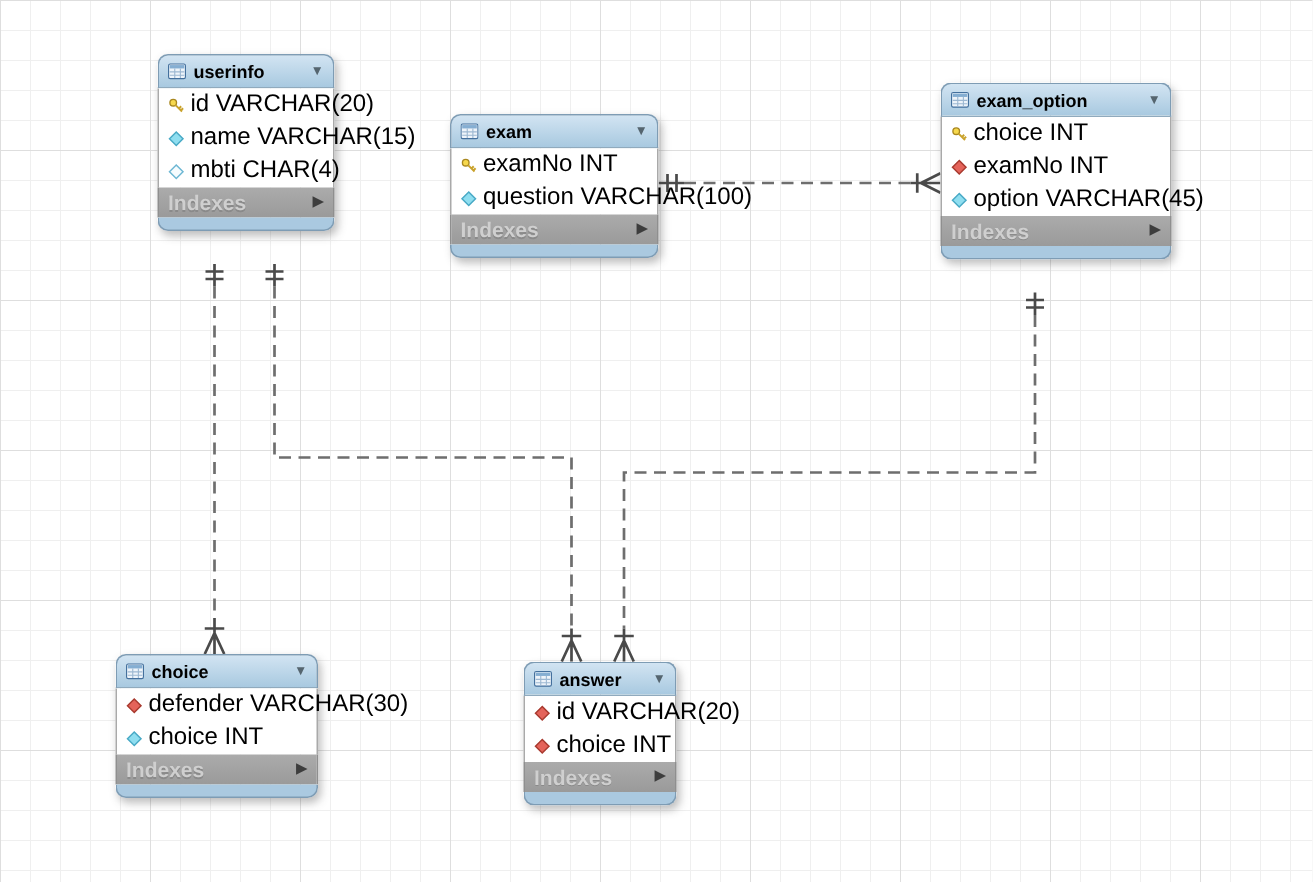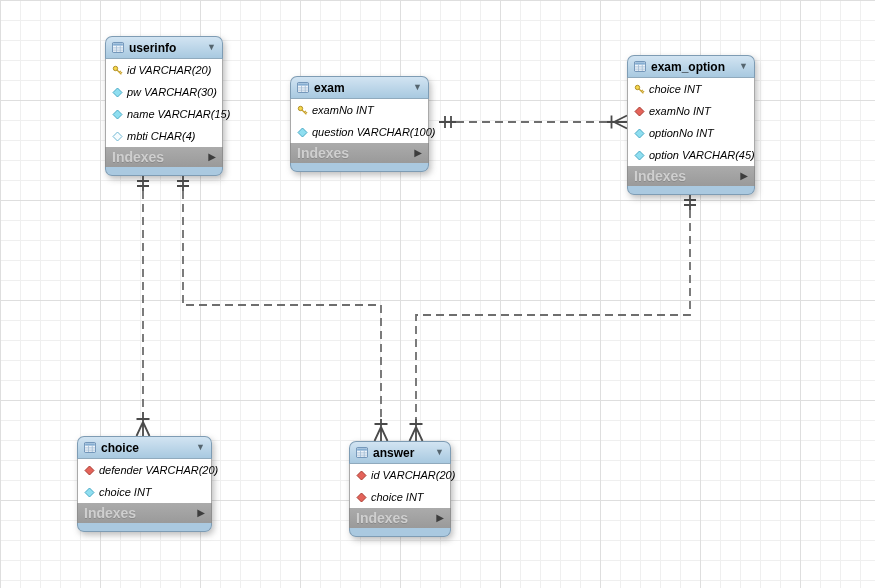--- a/index.html
+++ b/index.html
@@ -26,37 +26,37 @@
   .t-header{
     height:23px;display:flex;align-items:center;gap:5px;padding:0 6px;
     background:linear-gradient(#d2e4f2,#a8c9e0);
     border:1px solid #7e9cb4;border-bottom:1px solid #90aabd;
     border-radius:7px 7px 0 0;box-sizing:border-box;
   }
   .t-title{flex:1;font-size:12px;font-weight:bold;color:#000;white-space:nowrap;}
   .t-caret{font-size:9px;color:#55656f;line-height:1;}
   .t-body{background:#fff;border-left:1px solid #a9a9a9;border-right:1px solid #a9a9a9;}
   .t-row{height:22px;display:flex;align-items:center;gap:4px;padding:0 5px;box-sizing:border-box;}
-  .t-row .clabel{font-size:11px;color:#000;white-space:nowrap;font-style:italic;}
+  .t-row .clabel{font-size:16px;color:#000;white-space:nowrap;}
   .cicon{display:flex;align-items:center;width:12px;justify-content:center;flex:0 0 12px;}
   .t-indexes{
     height:20px;display:flex;align-items:center;padding:0 6px;box-sizing:border-box;
     background:linear-gradient(#ababab,#9a9a9a);
     border-left:1px solid #8f8f8f;border-right:1px solid #8f8f8f;
   }
   .t-indexes .ilabel{flex:1;font-size:14px;font-weight:bold;color:#cfcfcf;text-shadow:0 1px 0 #8a8a8a;}
   .t-indexes .iarrow{font-size:10px;color:#3d3d3d;line-height:1;}
   .t-footer{
     height:9px;background:#aac9e0;
     border:1px solid #7e9cb4;border-top:none;
     border-radius:0 0 7px 7px;box-sizing:border-box;
   }
   .pos-userinfo{left:105px;top:36px;width:118px;}
-  .pos-exam{left:290px;top:76px;width:139px;}
-  .pos-exam_option{left:627px;top:55px;width:128px;}
+  .pos-exam{left:300px;top:76px;width:139px;}
+  .pos-exam_option{left:627px;top:55px;width:154px;}
   .pos-answer{left:77px;top:436px;width:135px;}
   .pos-mission{left:349px;top:441px;width:102px;}
 </style>
 </head>
 <body>
 
 <div class="canvas">
 
   <svg class="rel-layer" viewBox="0 0 875 588">
     <g>
@@ -102,28 +102,20 @@
             </svg>
           </span>
         <span class="clabel">id VARCHAR(20)</span>
       </div>
       <div class="t-row">
         <span class="cicon">
             <svg width="11" height="11" viewBox="0 0 11 11">
               <path d="M5.5 1 L10 5.5 L5.5 10 L1 5.5 Z" fill="#8fdef0" stroke="#49aac6"></path>
             </svg>
           </span>
-        <span class="clabel">pw VARCHAR(30)</span>
-      </div>
-      <div class="t-row">
-        <span class="cicon">
-            <svg width="11" height="11" viewBox="0 0 11 11">
-              <path d="M5.5 1 L10 5.5 L5.5 10 L1 5.5 Z" fill="#8fdef0" stroke="#49aac6"></path>
-            </svg>
-          </span>
         <span class="clabel">name VARCHAR(15)</span>
       </div>
       <div class="t-row">
         <span class="cicon">
             <svg width="11" height="11" viewBox="0 0 11 11">
               <path d="M5.5 1 L10 5.5 L5.5 10 L1 5.5 Z" fill="#f6fcfe" stroke="#6fb8d4"></path>
             </svg>
           </span>
         <span class="clabel">mbti CHAR(4)</span>
       </div>
@@ -202,28 +194,20 @@
             </svg>
           </span>
         <span class="clabel">examNo INT</span>
       </div>
       <div class="t-row">
         <span class="cicon">
             <svg width="11" height="11" viewBox="0 0 11 11">
               <path d="M5.5 1 L10 5.5 L5.5 10 L1 5.5 Z" fill="#8fdef0" stroke="#49aac6"></path>
             </svg>
           </span>
-        <span class="clabel">optionNo INT</span>
-      </div>
-      <div class="t-row">
-        <span class="cicon">
-            <svg width="11" height="11" viewBox="0 0 11 11">
-              <path d="M5.5 1 L10 5.5 L5.5 10 L1 5.5 Z" fill="#8fdef0" stroke="#49aac6"></path>
-            </svg>
-          </span>
         <span class="clabel">option VARCHAR(45)</span>
       </div>
     </div>
     <div class="t-indexes">
       <span class="ilabel">Indexes</span>
       <span class="iarrow">▶</span>
     </div>
     <div class="t-footer"></div>
   </div>
 
@@ -239,21 +223,21 @@
       <span class="t-title">choice</span>
       <span class="t-caret">▼</span>
     </div>
     <div class="t-body">
       <div class="t-row">
         <span class="cicon">
             <svg width="11" height="11" viewBox="0 0 11 11">
               <path d="M5.5 1 L10 5.5 L5.5 10 L1 5.5 Z" fill="#e4635a" stroke="#a93b30"></path>
             </svg>
           </span>
-        <span class="clabel">defender VARCHAR(20)</span>
+        <span class="clabel">defender VARCHAR(30)</span>
       </div>
       <div class="t-row">
         <span class="cicon">
             <svg width="11" height="11" viewBox="0 0 11 11">
               <path d="M5.5 1 L10 5.5 L5.5 10 L1 5.5 Z" fill="#8fdef0" stroke="#49aac6"></path>
             </svg>
           </span>
         <span class="clabel">choice INT</span>
       </div>
     </div>

